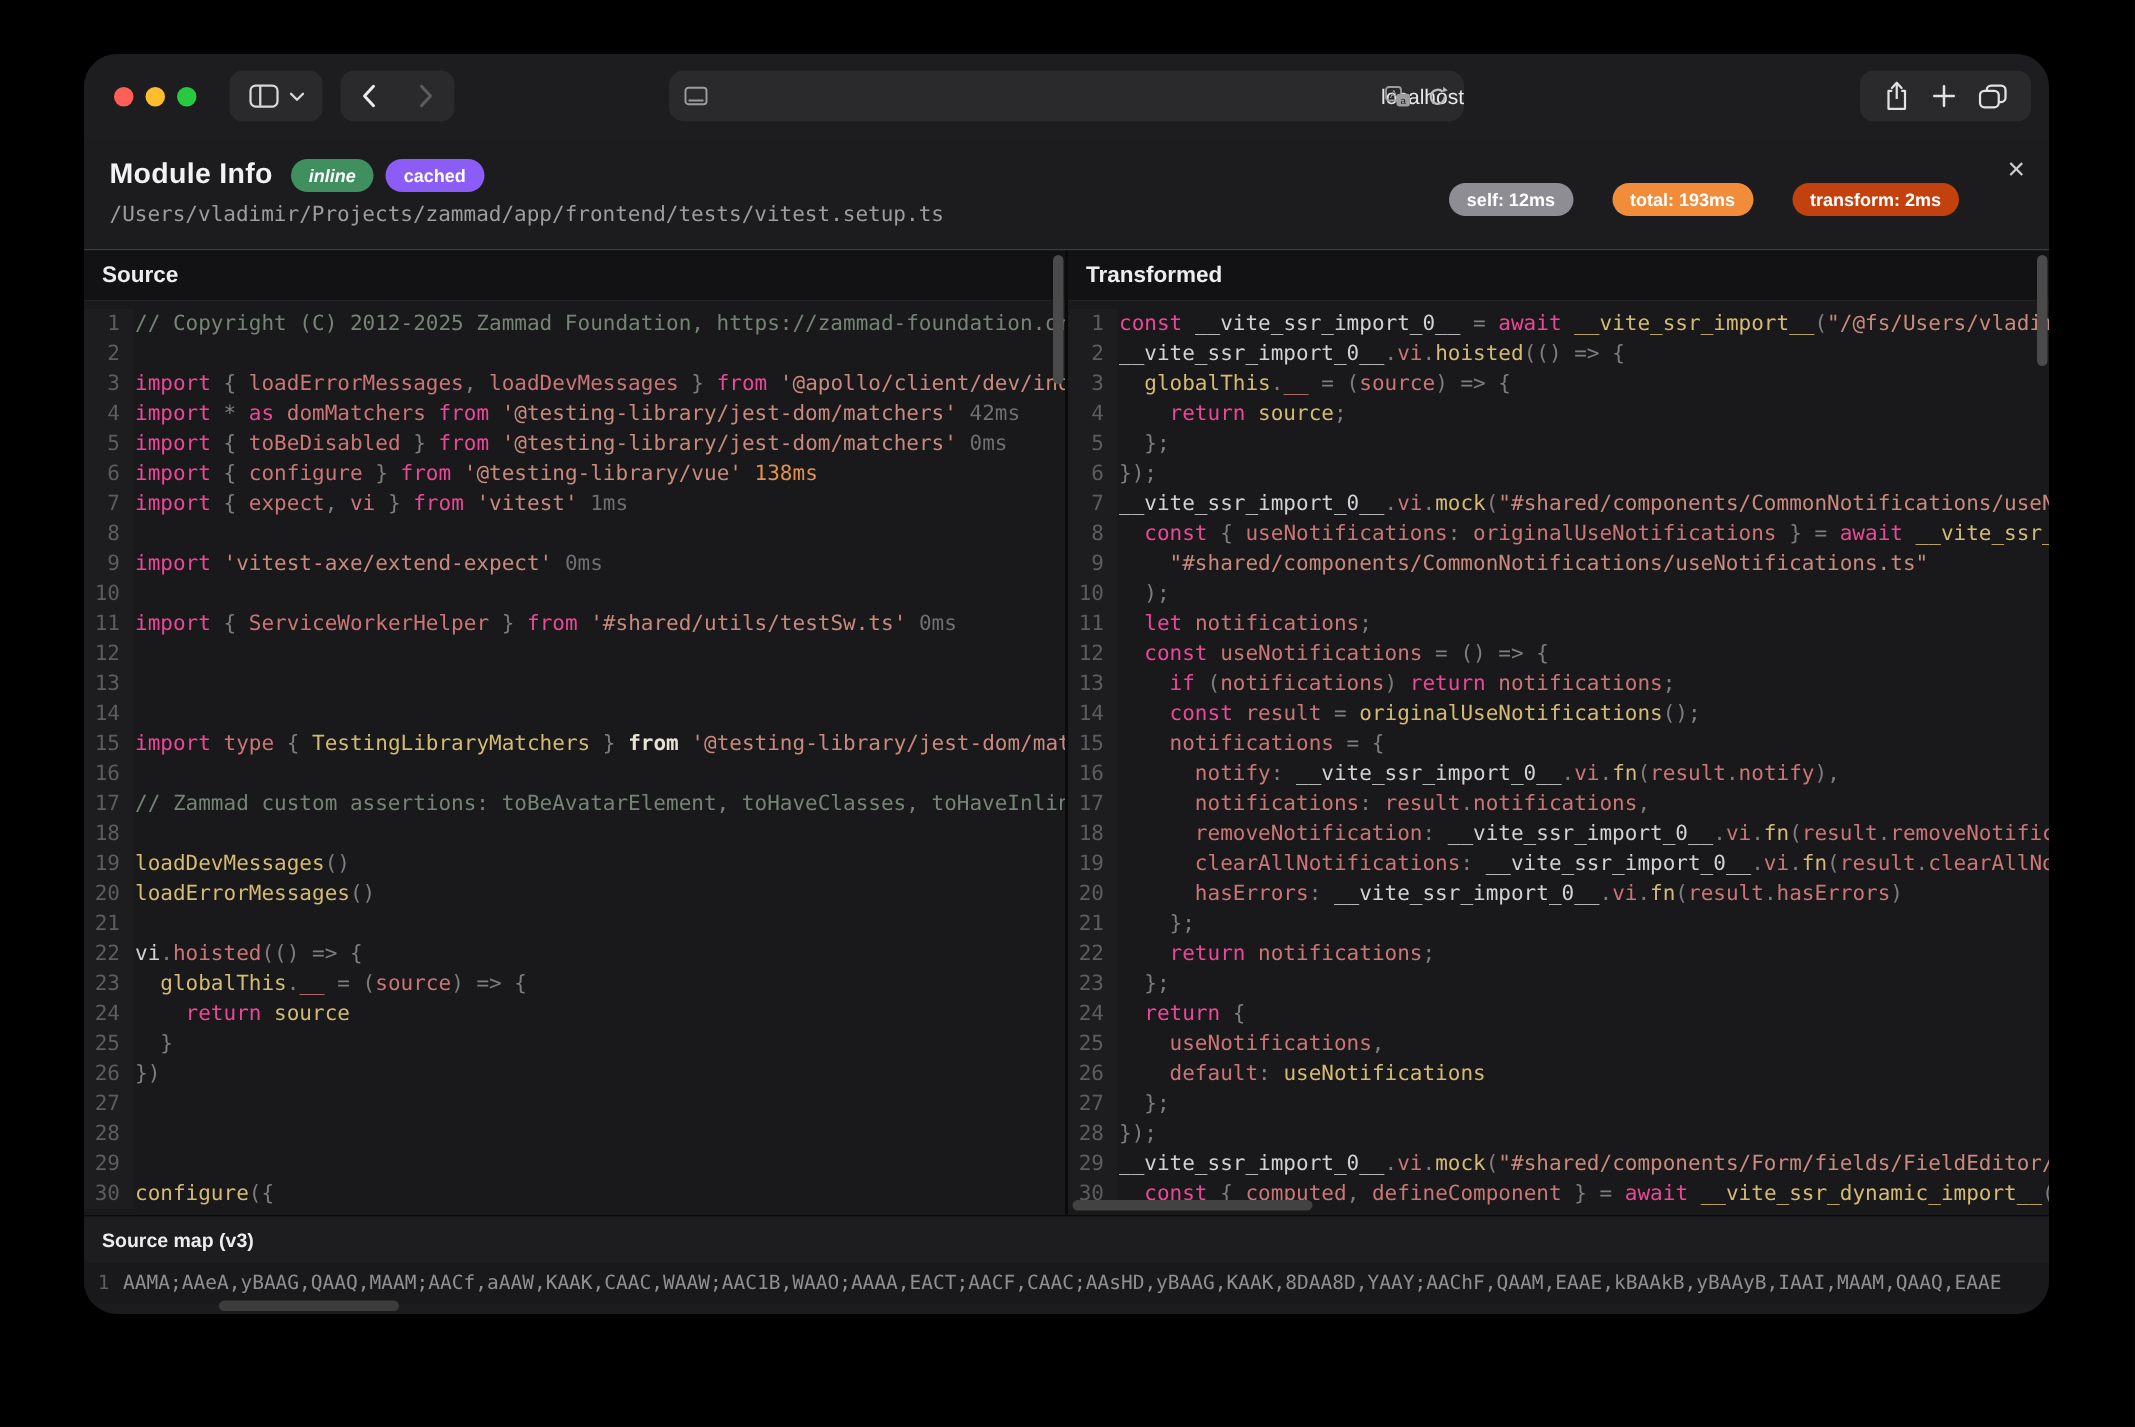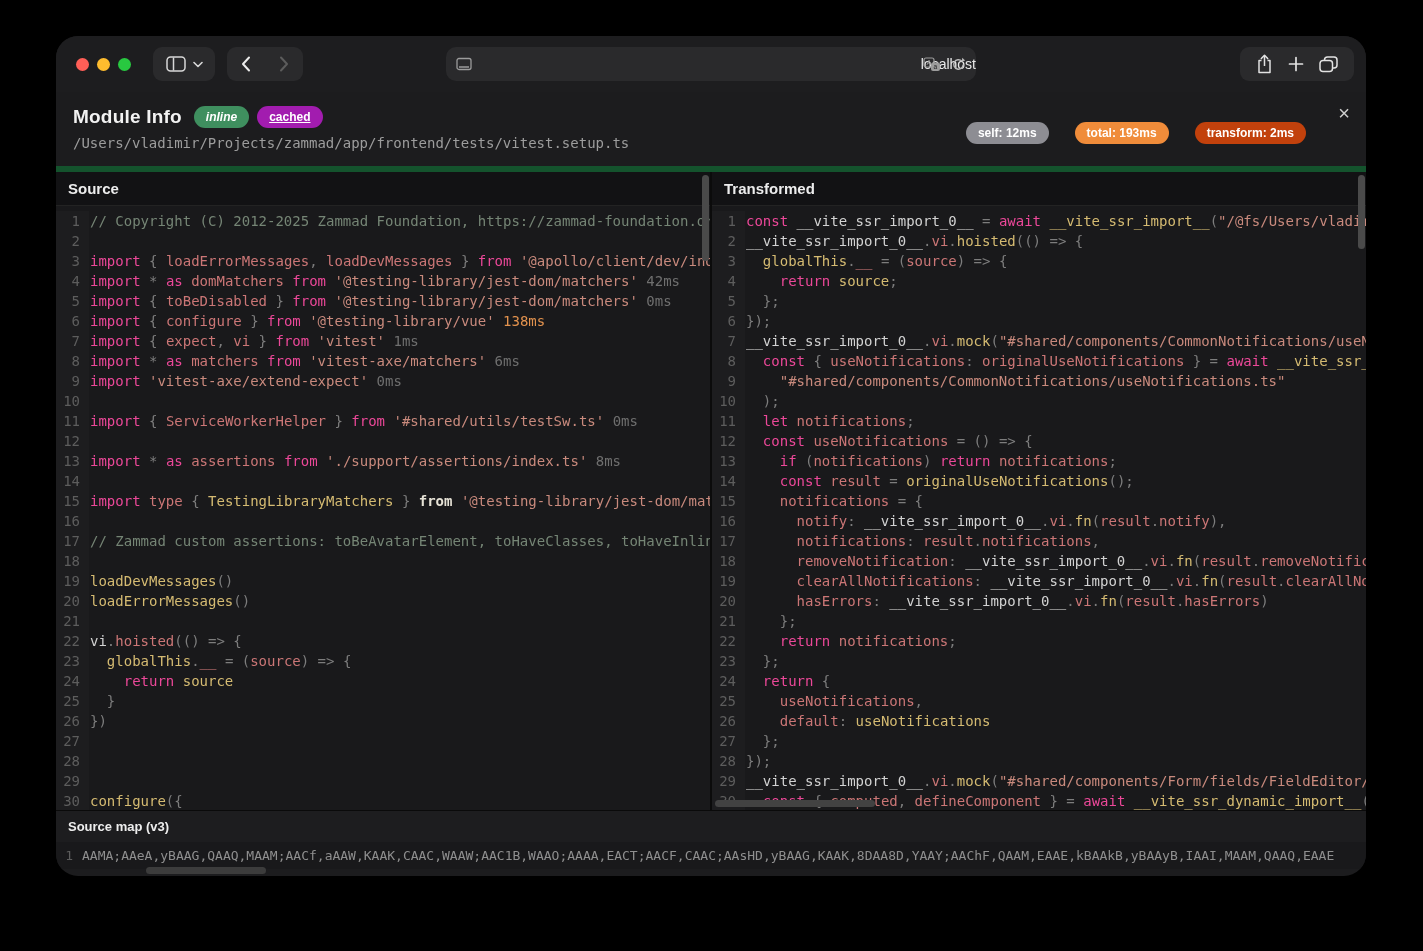--- a/index.html
+++ b/index.html
@@ -30,21 +30,21 @@
   .page-title { font-size:19px; font-weight:700; color:#f2f2f2; letter-spacing:.2px; }
   .badge { display:inline-flex; align-items:center; height:22px; padding:0 12px; border-radius:999px;
            color:#fff; font-size:12px; font-weight:600; }
   .flag-badges { display:flex; gap:8px; margin-left:12px; }
   .metric-badges { position:absolute; right:60px; top:14px; display:flex; gap:26px;margin-top:16px; }
   .close-btn { position:absolute; right:16px; top:11px; font-size:20px; color:#cfcfcf; cursor:default;
                line-height:1; background:none; border:none; font-family:inherit; }
   .module-path { margin-top:7px; font-family:"DejaVu Sans Mono", monospace; font-size:14px; color:#9d9d9d; }
 
   
-  .panels { display:flex; height:644px; border-top:6px solid #14532d; }
+  .panels { display:flex; height:644px; border-top:1px solid #14532d; }
   .panel { flex:1 1 0; min-width:0; display:flex; flex-direction:column; position:relative; background:#19191b; }
   .panel + .panel { border-left:2px solid #0b0b0b; }
   .panel-header { height:34px; flex:none; background:#121214; border-bottom:1px solid #232323;
                   display:flex; align-items:center; padding-left:12px; }
   .panel-title { font-size:15px; font-weight:700; color:#ededed; }
   .code { flex:1; overflow:hidden; position:relative; padding-top:5px;
           font-family:"DejaVu Sans Mono", monospace; font-size:14px; line-height:20px; }
   .code-line { display:flex; white-space:pre; }
   .ln { flex:none; width:33px; text-align:right; padding-right:9px; color:#5d5d5d; background:#1d1d1f; }
   .cd { flex:none; white-space:pre; padding-left:1px; }
@@ -164,21 +164,21 @@
             </svg>
         </span>
       </div>
     </div>
 
     <div class="module-header">
       <div class="title-row">
         <span class="page-title">Module Info</span>
         <span class="flag-badges">
             <span class="badge" style="background: rgb(63, 143, 95); font-style: italic;">inline</span>
-            <span class="badge" style="background: #a21caf; text-decoration: underline;">cached</span>
+            <span class="badge" style="background: #8b5cf6;">cached</span>
           </span>
       </div>
       <div class="metric-badges">
           <span class="badge" style="background: rgb(141, 141, 147);">self: 12ms</span>
           <span class="badge" style="background: rgb(240, 140, 58);">total: 193ms</span>
           <span class="badge" style="background: #c2410c;">transform: 2ms</span>
         </div>
       <button class="close-btn">×</button>
       <div class="module-path">/Users/vladimir/Projects/zammad/app/frontend/tests/vitest.setup.ts</div>
     </div>
@@ -189,26 +189,26 @@
           <span class="panel-title">Source</span>
         </div>
         <div class="code">
             <div class="code-line"><span class="ln">1</span><span class="cd"><span class="tk-c">// Copyright (C) 2012-2025 Zammad Foundation, https://zammad-foundation.org/</span></span></div>
             <div class="code-line"><span class="ln">2</span><span class="cd"></span></div>
             <div class="code-line"><span class="ln">3</span><span class="cd"><span class="tk-k">import</span><span class="tk-p"> { </span><span class="tk-r">loadErrorMessages</span><span class="tk-p">, </span><span class="tk-r">loadDevMessages</span><span class="tk-p"> } </span><span class="tk-k">from</span><span class="tk-s"> '@apollo/client/dev/index.js'</span></span></div>
             <div class="code-line"><span class="ln">4</span><span class="cd"><span class="tk-k">import</span><span class="tk-p"> * </span><span class="tk-k">as</span><span class="tk-r"> domMatchers </span><span class="tk-k">from</span><span class="tk-s"> '@testing-library/jest-dom/matchers'</span><span class="tk-t"> 42ms</span></span></div>
             <div class="code-line"><span class="ln">5</span><span class="cd"><span class="tk-k">import</span><span class="tk-p"> { </span><span class="tk-r">toBeDisabled</span><span class="tk-p"> } </span><span class="tk-k">from</span><span class="tk-s"> '@testing-library/jest-dom/matchers'</span><span class="tk-t"> 0ms</span></span></div>
             <div class="code-line"><span class="ln">6</span><span class="cd"><span class="tk-k">import</span><span class="tk-p"> { </span><span class="tk-r">configure</span><span class="tk-p"> } </span><span class="tk-k">from</span><span class="tk-s"> '@testing-library/vue'</span><span class="tk-o"> 138ms</span></span></div>
             <div class="code-line"><span class="ln">7</span><span class="cd"><span class="tk-k">import</span><span class="tk-p"> { </span><span class="tk-r">expect</span><span class="tk-p">, </span><span class="tk-r">vi</span><span class="tk-p"> } </span><span class="tk-k">from</span><span class="tk-s"> 'vitest'</span><span class="tk-t"> 1ms</span></span></div>
-            <div class="code-line"><span class="ln">8</span><span class="cd"><span class="tk-k">import</span><span class="tk-p"> * </span><span class="tk-k">as</span><span class="tk-r"> matchers </span><span class="tk-k">from</span><span class="tk-s"> 'vitest-axe/matchers'</span><span class="tk-t"> 6ms</span></span></div>
+            <div class="code-line"><span class="ln">8</span></div>
             <div class="code-line"><span class="ln">9</span><span class="cd"><span class="tk-k">import</span><span class="tk-s"> 'vitest-axe/extend-expect'</span><span class="tk-t"> 0ms</span></span></div>
             <div class="code-line"><span class="ln">10</span><span class="cd"></span></div>
             <div class="code-line"><span class="ln">11</span><span class="cd"><span class="tk-k">import</span><span class="tk-p"> { </span><span class="tk-r">ServiceWorkerHelper</span><span class="tk-p"> } </span><span class="tk-k">from</span><span class="tk-s"> '#shared/utils/testSw.ts'</span><span class="tk-t"> 0ms</span></span></div>
             <div class="code-line"><span class="ln">12</span><span class="cd"></span></div>
-            <div class="code-line"><span class="ln">13</span><span class="cd"><span class="tk-k">import</span><span class="tk-p"> * </span><span class="tk-k">as</span><span class="tk-r"> assertions </span><span class="tk-k">from</span><span class="tk-s"> './support/assertions/index.ts'</span><span class="tk-t"> 8ms</span></span></div>
+            <div class="code-line"><span class="ln">13</span></div>
             <div class="code-line"><span class="ln">14</span><span class="cd"></span></div>
             <div class="code-line"><span class="ln">15</span><span class="cd"><span class="tk-k">import</span><span class="tk-r"> type</span><span class="tk-p"> { </span><span class="tk-f">TestingLibraryMatchers</span><span class="tk-p"> } </span><span class="tk-w">from</span><span class="tk-s"> '@testing-library/jest-dom/matchers'</span></span></div>
             <div class="code-line"><span class="ln">16</span><span class="cd"></span></div>
             <div class="code-line"><span class="ln">17</span><span class="cd"><span class="tk-c">// Zammad custom assertions: toBeAvatarElement, toHaveClasses, toHaveInlineStyle</span></span></div>
             <div class="code-line"><span class="ln">18</span><span class="cd"></span></div>
             <div class="code-line"><span class="ln">19</span><span class="cd"><span class="tk-f">loadDevMessages</span><span class="tk-p">()</span></span></div>
             <div class="code-line"><span class="ln">20</span><span class="cd"><span class="tk-f">loadErrorMessages</span><span class="tk-p">()</span></span></div>
             <div class="code-line"><span class="ln">21</span><span class="cd"></span></div>
             <div class="code-line"><span class="ln">22</span><span class="cd"><span class="tk-v">vi</span><span class="tk-p">.</span><span class="tk-r">hoisted</span><span class="tk-p">(() =&gt; {</span></span></div>
             <div class="code-line"><span class="ln">23</span><span class="cd"><span class="tk-p">  </span><span class="tk-f">globalThis</span><span class="tk-p">.</span><span class="tk-r">__</span><span class="tk-p"> = (</span><span class="tk-r">source</span><span class="tk-p">) =&gt; {</span></span></div>

